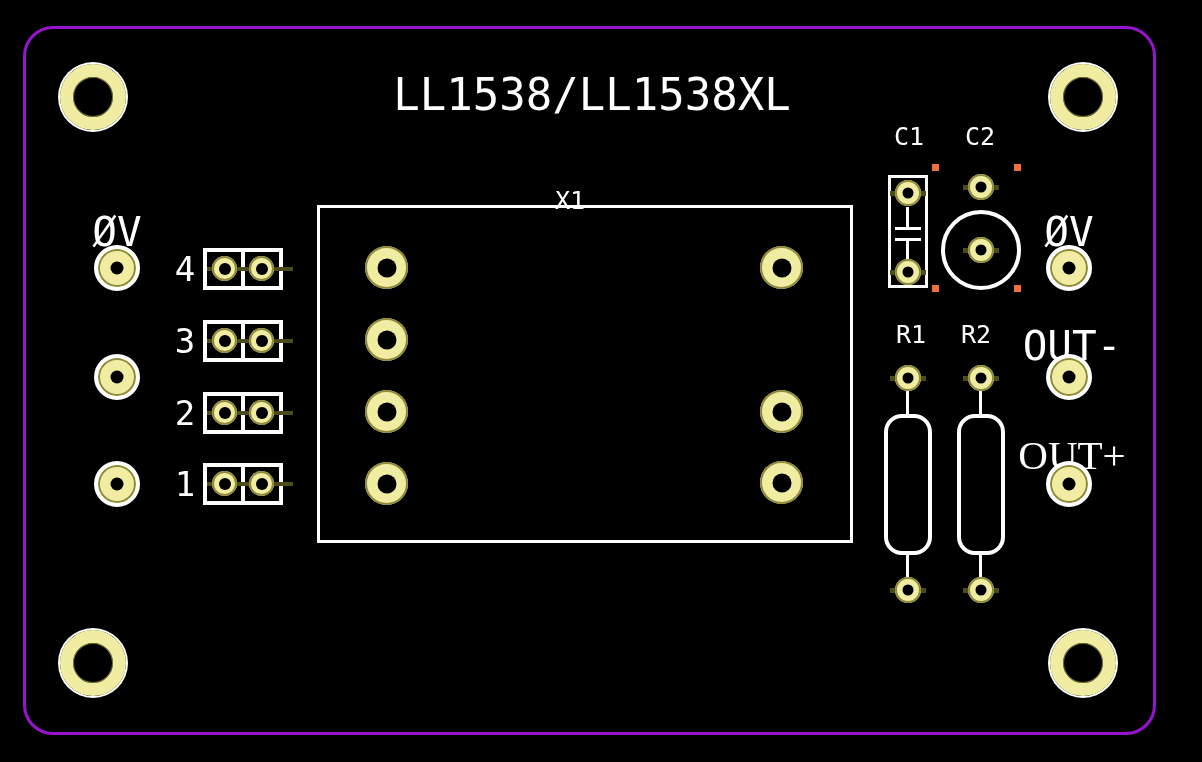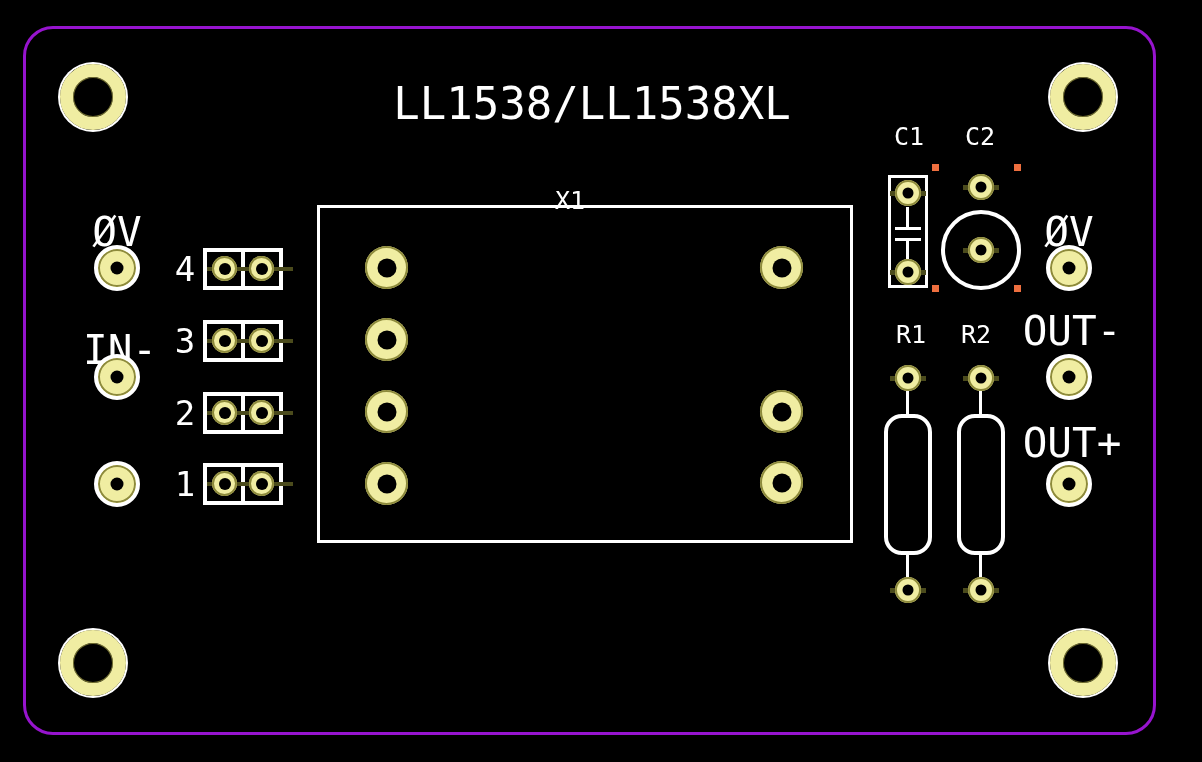--- a/index.html
+++ b/index.html
@@ -15,21 +15,21 @@
   }
   .mount {
     position:absolute; width:66px; height:66px; box-sizing:border-box;
     border-radius:50%; border:13px solid var(--pad,#f0eda2);
     box-shadow:0 0 0 2px var(--silkscreen,#fff), inset 0 0 0 1px #6e6b2c;
   }
   .label {
     position:absolute; color:var(--silkscreen,#ffffff);
     font-size:41px; line-height:1.05; text-align:center; white-space:nowrap;
   }
-  .board-title { font-size:44px;margin-top:9px; }
+  .board-title { font-size:44px; }
   .jnum { font-size:34px; }
   .comp-label { font-size:25px; }
   .pad {
     position:absolute; border-radius:50%;
     background:var(--pad,#f0eda2);
     box-shadow: inset 0 0 0 2px var(--pad-edge,#8d8a3c);
     z-index:5;
   }
   .pad::after {
     content:""; position:absolute; left:50%; top:50%;
@@ -66,21 +66,20 @@
   <div class="mount" style="left:60px; top:64px;"></div>
   <div class="mount" style="left:1050px; top:64px;"></div>
   <div class="mount" style="left:60px; top:630px;"></div>
   <div class="mount" style="left:1050px; top:630px;"></div>
 
   <div class="label board-title" style="left:292px; top:72px; width:600px;">LL1538/LL1538XL</div>
 
   <div class="label" style="left:57px; top:211px; width:120px;">ØV</div>
   <div class="pad pad-io" style="left:94px; top:245px;"></div>
 
-  <div class="label" style="left:60px; top:329px; width:120px;">IN-</div>
   <div class="pad pad-io" style="left:94px; top:354px;"></div>
 
   <div class="pad pad-io" style="left:94px; top:461px;"></div>
 
   <div class="label jnum" style="left:165px; top:252px; width:40px;">4</div>
   <div class="label jnum" style="left:165px; top:324px; width:40px;">3</div>
   <div class="label jnum" style="left:165px; top:396px; width:40px;">2</div>
   <div class="label jnum" style="left:165px; top:467px; width:40px;">1</div>
 
   <div class="jtrace" style="top:267px;"></div>
@@ -157,19 +156,19 @@
 
   <div class="label comp-label" style="left:936px; top:322px; width:80px;">R2</div>
   <div class="tick" style="left:963px; top:376px;"></div>
   <div class="pad pad-med" style="left:968px; top:365px;"></div>
   <div class="silk" style="left:979px; top:391px; width:3px; height:24px;"></div>
   <div class="rbody" style="left:957px; top:414px;"></div>
   <div class="silk" style="left:979px; top:554px; width:3px; height:25px;"></div>
   <div class="tick" style="left:963px; top:588px;"></div>
   <div class="pad pad-med" style="left:968px; top:577px;"></div>
 
-  <div class="label" style="left:1002px; top:310px; width:140px;">OUT-</div>
+  <div class="label" style="left:1002px; top:325px; width:140px;">OUT-</div>
   <div class="pad pad-io" style="left:1046px; top:354px;"></div>
 
-  <div class="label" style="left:1002px; top:422px; width:140px;">OUT+</div>
+  <div class="label" style="left:1002px; top:434px; width:140px;font-family:Liberation Serif, serif;">OUT+</div>
   <div class="pad pad-io" style="left:1046px; top:461px;"></div>
 
 </div>
 
 </body></html>

